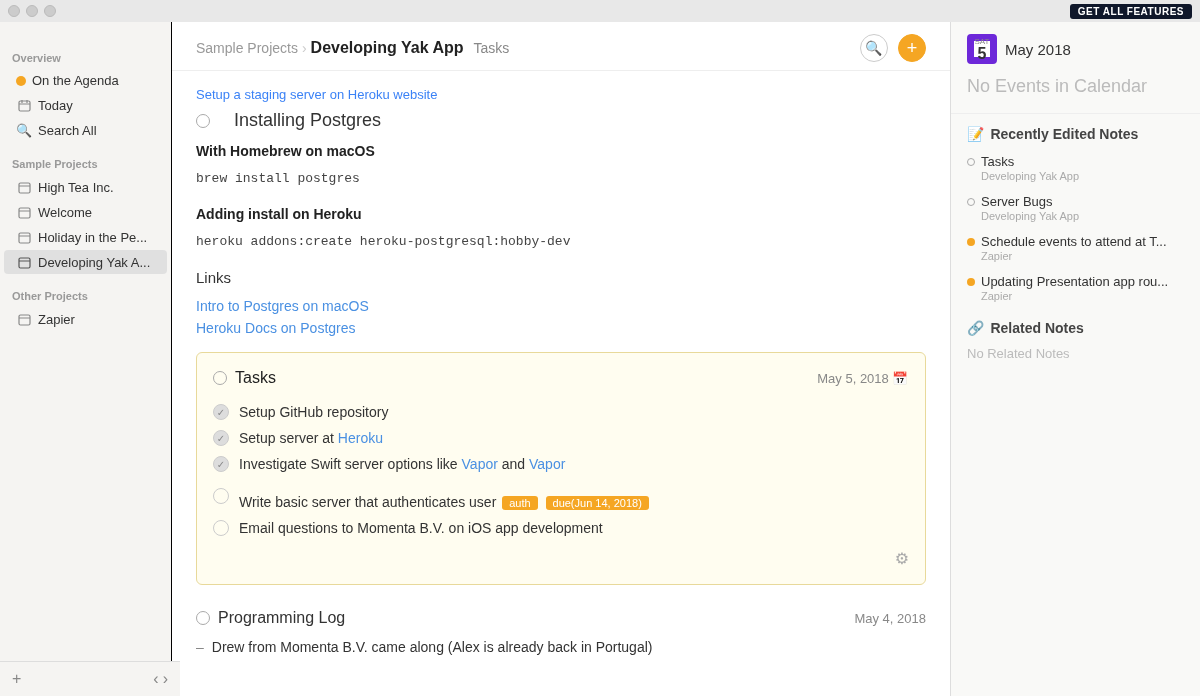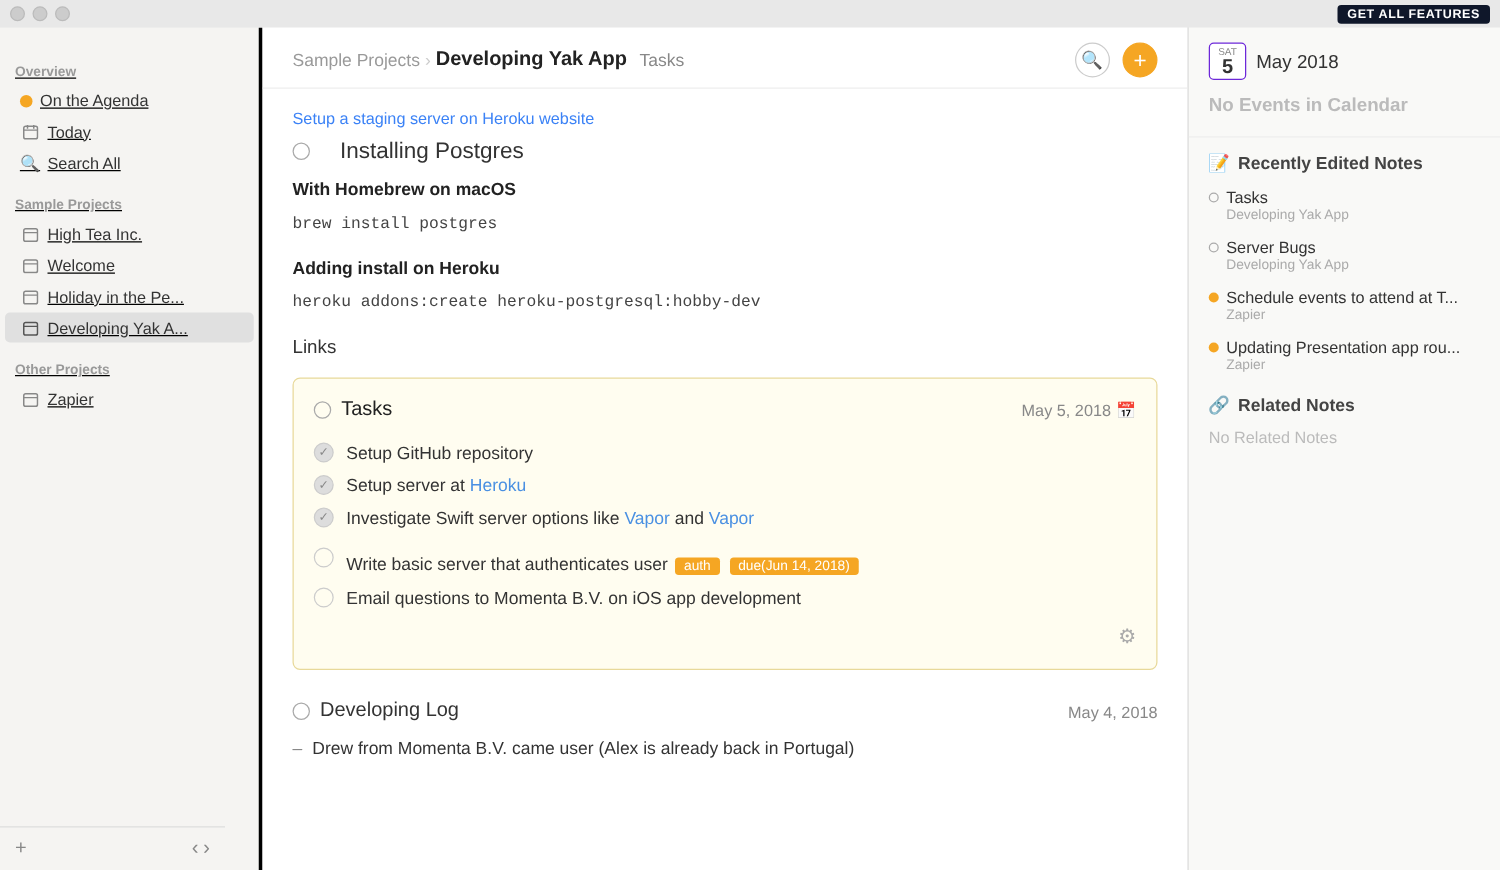--- a/index.html
+++ b/index.html
@@ -5,21 +5,21 @@
     * { box-sizing: border-box; margin: 0; padding: 0; }
     body { font-family: -apple-system, BlinkMacSystemFont, 'Segoe UI', sans-serif; font-size: 13px; background: #f0f0f0; display: flex; height: 696px; width: 1200px; overflow: hidden; }
 
     
     .titlebar { position: absolute; top: 0; left: 0; right: 0; height: 22px; background: #e8e8e8; display: flex; align-items: center; justify-content: space-between; padding: 0 8px; z-index: 100; }
     .titlebar-dots { display: flex; gap: 6px; }
     .titlebar-dot { width: 12px; height: 12px; border-radius: 50%; background: #ccc; border: 1px solid #bbb; }
     .titlebar-get-all { background: #0f172a; color: white; font-size: 10px; font-weight: bold; padding: 2px 8px; border-radius: 3px; letter-spacing: 0.5px; }
 
     
-    .sidebar { width: 210px; background: #f5f4f2; border-right: 3px solid #000000; padding-top: 22px; flex-shrink: 0; overflow-y: auto; text-decoration: underline; }
+    .sidebar { width: 172px; background: #f5f4f2; border-right: 1px solid #000000; padding-top: 22px; flex-shrink: 0; overflow-y: auto; }
     .main-content { flex: 1; background: white; padding-top: 22px; overflow-y: auto; }
     .right-panel { width: 250px; background: #f9f9f7; border-left: 1px solid #ddd; padding-top: 22px; overflow-y: auto; flex-shrink: 0; }
 
     
     .sidebar-section-label { font-size: 11px; color: #999; font-weight: 600; padding: 8px 12px 4px 12px; text-transform: none; letter-spacing: 0; }
     .sidebar-item { display: flex; align-items: center; gap: 6px; padding: 4px 12px; cursor: pointer; border-radius: 4px; margin: 1px 4px; font-size: 13px; color: #333; }
     .sidebar-item.active { background: #e0e0e0; }
     .sidebar-icon { width: 16px; height: 16px; flex-shrink: 0; display: flex; align-items: center; justify-content: center; font-size: 12px; }
     .icon-circle-orange { width: 10px; height: 10px; border-radius: 50%; background: #f5a623; flex-shrink: 0; }
 
@@ -61,24 +61,24 @@
 
     
     .prog-header { display: flex; align-items: center; justify-content: space-between; padding: 8px 0; font-size: 16px; color: #333; }
     .prog-date { color: #888; font-size: 13px; }
     .prog-entry { display: flex; gap: 8px; padding: 4px 0; font-size: 14px; color: #333; }
     .prog-dash { color: #888; }
 
     
     .right-panel-top { padding: 12px 16px; border-bottom: 1px solid #eee; }
     .calendar-widget { display: flex; align-items: center; gap: 8px; margin-bottom: 8px; }
-    .cal-date-box { background: white; border: 1px solid #6d28d9; border-radius: 4px; width: 30px; height: 30px; display: flex; flex-direction: column; align-items: center; justify-content: center; font-size: 9px; color: #888; }
+    .cal-date-box { background: white; border: 7px solid #6d28d9; border-radius: 4px; width: 30px; height: 30px; display: flex; flex-direction: column; align-items: center; justify-content: center; font-size: 9px; color: #888; }
     .cal-date-num { font-size: 16px; font-weight: 600; color: #333; line-height: 1; }
     .cal-month { font-size: 15px; font-weight: 500; color: #333; }
-    .no-events { color: #bbb; font-size: 15px; padding: 4px 0; font-weight: bold; }
+    .no-events { color: #bbb; font-size: 18px; padding: 4px 0; }
 
     .right-section-header { display: flex; align-items: center; gap: 6px; padding: 12px 16px 6px 16px; font-size: 14px; font-weight: 600; color: #444; }
     .recent-note-item { padding: 6px 16px; cursor: pointer; }
     .recent-note-title { font-size: 13px; color: #333; display: flex; align-items: center; gap: 6px; margin-bottom: 1px; }
     .recent-note-circle-outline { width: 8px; height: 8px; border-radius: 50%; border: 1.5px solid #aaa; flex-shrink: 0; }
     .recent-note-circle-orange { width: 8px; height: 8px; border-radius: 50%; background: #f5a623; flex-shrink: 0; }
     .recent-note-sub { font-size: 11px; color: #aaa; padding-left: 14px; }
     .no-related { color: #bbb; font-size: 13px; padding: 4px 16px; }
 
     
@@ -212,20 +212,24 @@
       <span>Installing Postgres</span>
     </div>
 
     <div class="section-h2">With Homebrew on macOS</div>
     <div class="code-block">brew install postgres</div>
 
     <div class="section-h2" style="margin-top:16px;">Adding install on Heroku</div>
     <div class="code-block">heroku addons:create heroku-postgresql:hobby-dev</div>
 
     <div class="section-h2" style="margin-top:16px; font-weight:400; font-size:15px; color:#333;">Links</div>
+    <div class="section-links">
+      <div class="link-item">Intro to Postgres on macOS</div>
+      <div class="link-item">Heroku Docs on Postgres</div>
+    </div>
 
     <div class="task-card">
       <div class="task-card-header">
         <div class="task-card-title">
           <div class="section-h1-circle"></div>
           <span>Tasks</span>
         </div>
         <div class="task-card-date">
           <span>May 5, 2018</span>
           <span style="font-size:13px;">📅</span>
@@ -267,27 +271,27 @@
       </div>
 
       <div class="task-card-footer">
         <span class="gear-icon">⚙</span>
       </div>
     </div>
 
     <div class="prog-header">
       <div style="display:flex; align-items:center; gap:8px;">
         <div class="section-h1-circle"></div>
-        <span style="font-size:16px;">Developing Log</span>
+        <span style="font-size:16px;">Programming Log</span>
       </div>
       <span class="prog-date">May 4, 2018</span>
     </div>
     <div class="prog-entry">
       <span class="prog-dash">–</span>
-      <span>Drew from Momenta B.V. came user (Alex is already back in Portugal)</span>
+      <span>Drew from Momenta B.V. came along (Alex is already back in Portugal)</span>
     </div>
   </div>
 </div>
 
 <div class="right-panel">
   <div class="right-panel-top">
     <div class="calendar-widget">
       <div class="cal-date-box">
         <span style="font-size:8px; color:#888;">SAT</span>
         <span class="cal-date-num">5</span>

